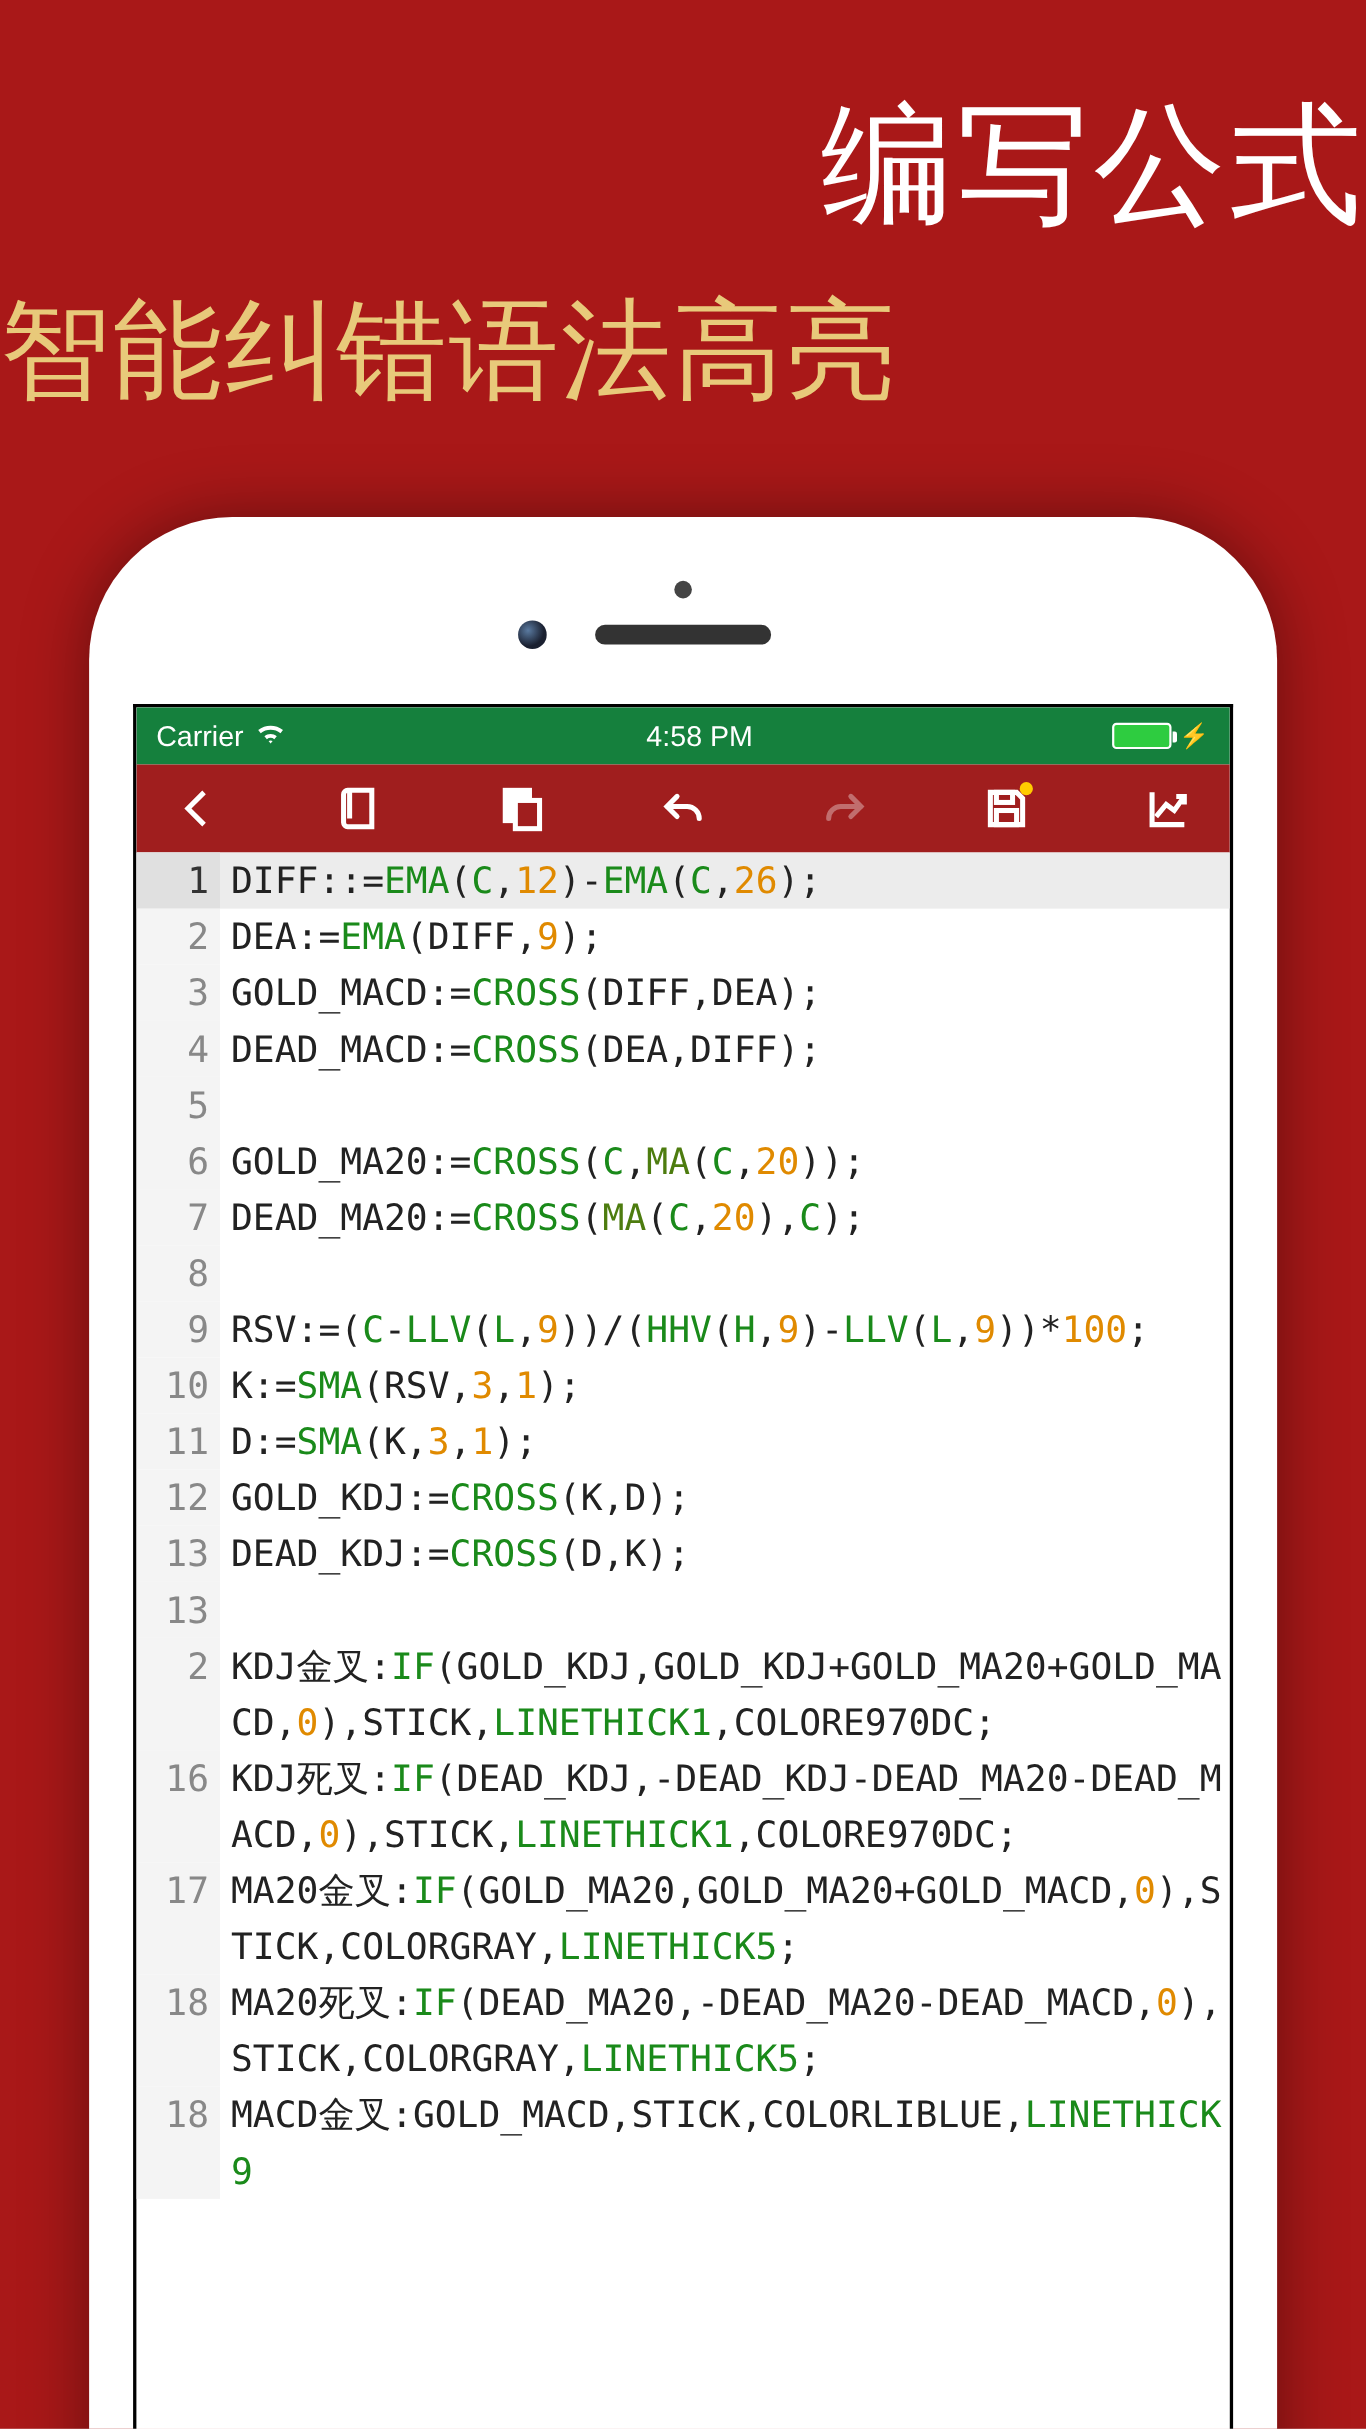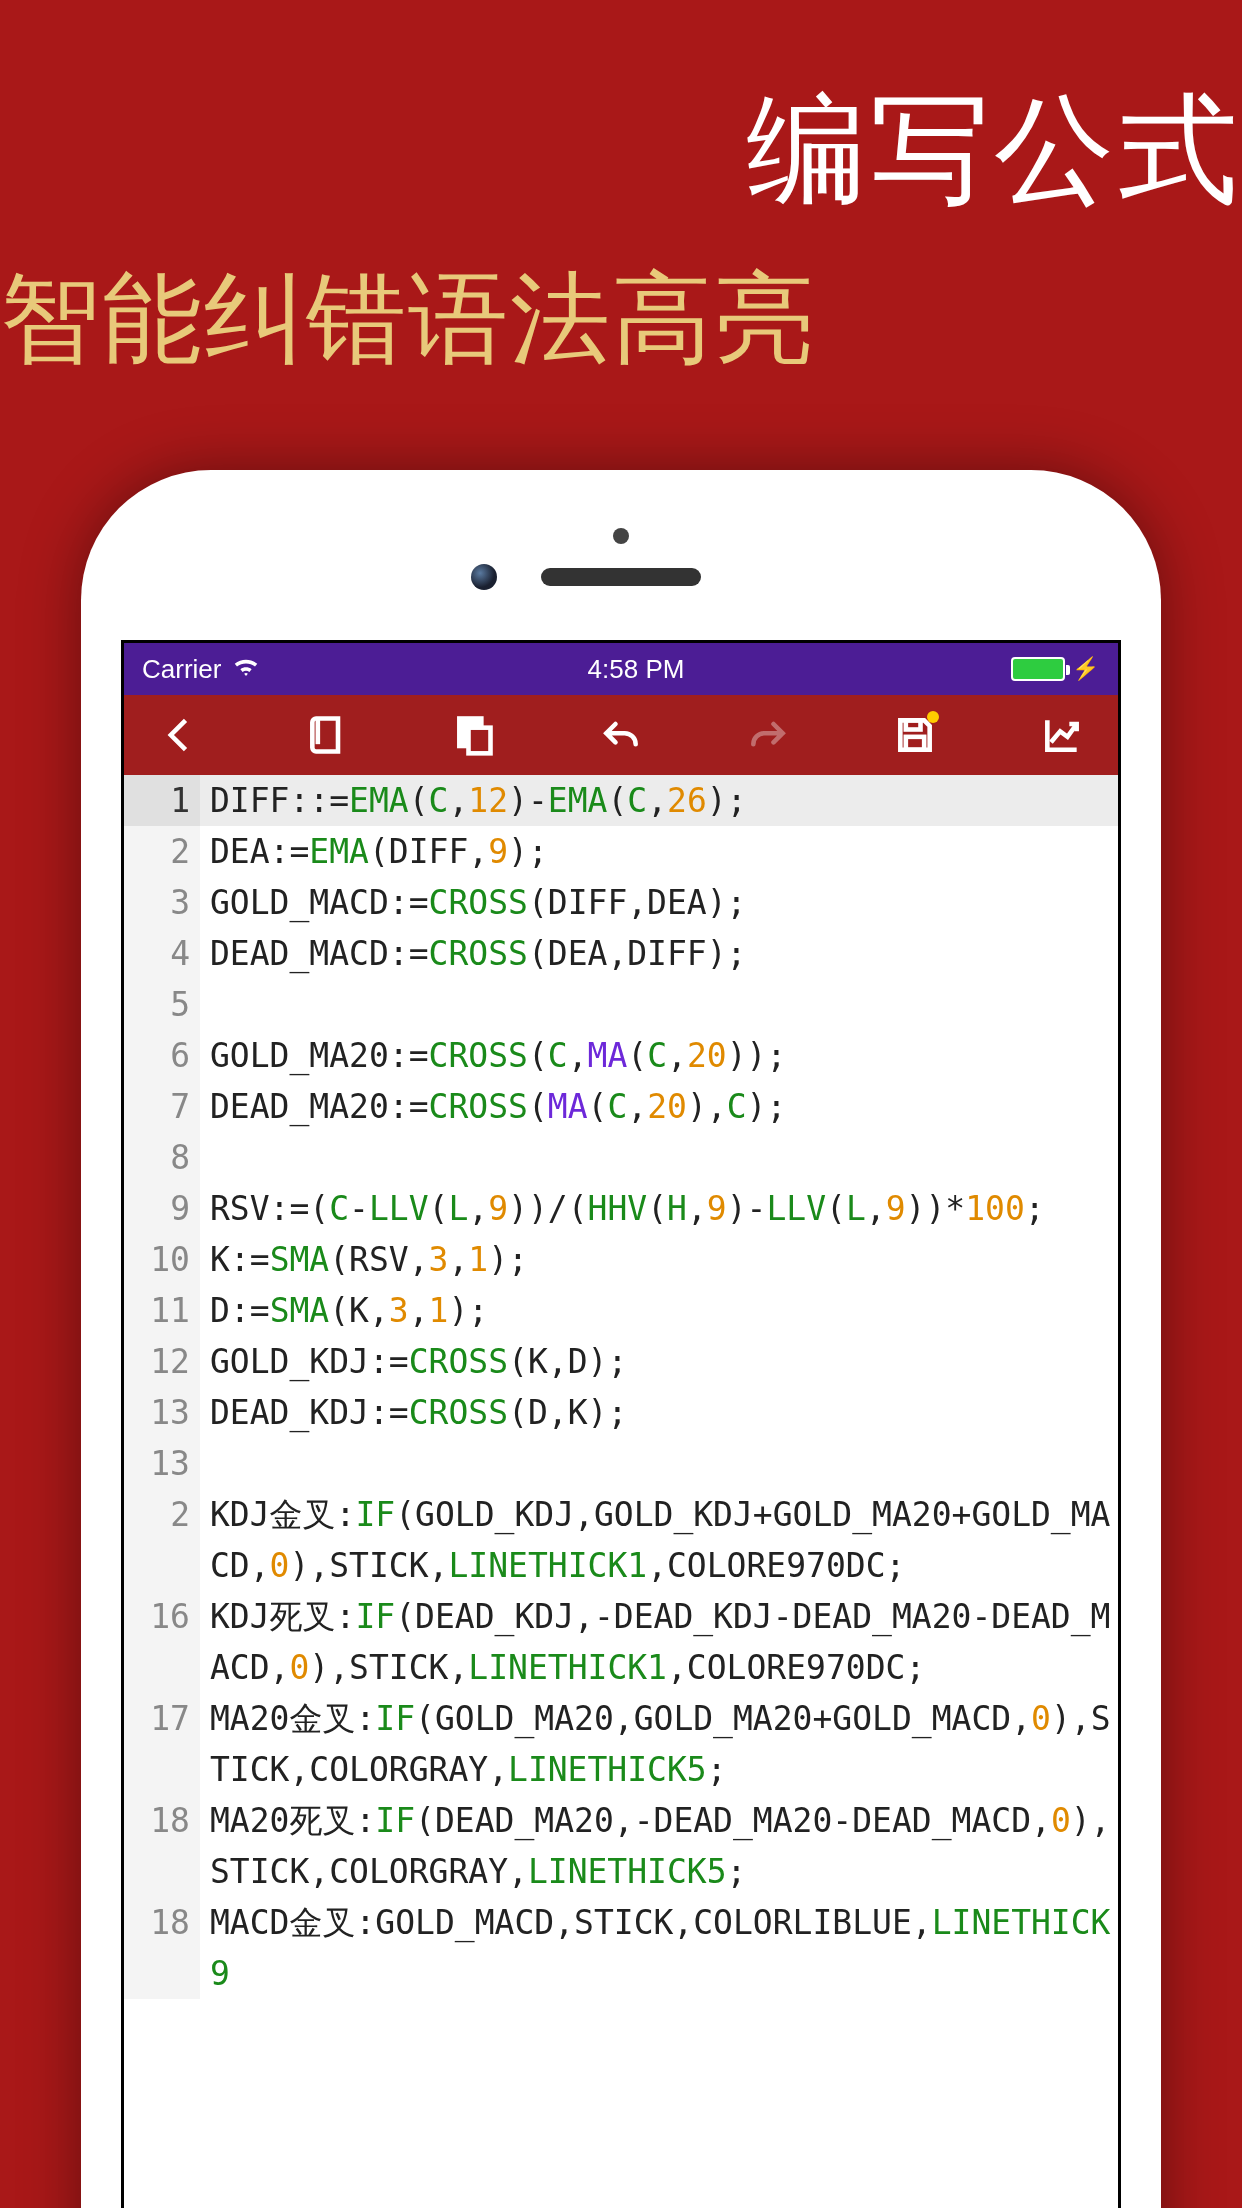--- a/index.html
+++ b/index.html
@@ -75,21 +75,21 @@
 .screen {
   width: 100%;
   height: calc(100% - 130px);
   border: 3px solid #000;
   border-bottom: none;
   background: #fff;
   overflow: hidden;
 }
 .statusbar {
   height: 52px;
-  background: #4c1d95;
+  background: #15803d;
   display: flex;
   align-items: center;
   justify-content: space-between;
   padding: 16px 18px;
   color: #fff;
   font-size: 26px;
 }
 .status-left { display: flex; align-items: center; gap: 10px; }
 .status-right { display: flex; align-items: center; gap: 8px; }
 .wifi-icon svg { width: 30px; height: 30px; fill: #fff; }
@@ -162,21 +162,21 @@
 .line.current .gutter { background: #e0e0e0; color: #333; font-weight: 500; }
 .code {
   padding-left: 10px;
   color: #222;
   white-space: pre-wrap;
   word-break: break-all;
   flex: 1;
 }
 .t-id { color: #222; }
 .t-kw { color: #1a8a1a; }
-.t-fn { color: #6d28d9; }
+.t-fn { color: #4d7c0f; }
 .t-num { color: #e08a00; }
 .t-var { color: #1a8a1a; }
 .t-style { color: #1a8a1a; }
 </style>
 </head>
 <body>
 
 <div class="promo-title">编写公式</div>
 <div class="promo-subtitle">智能纠错语法高亮</div>
 

